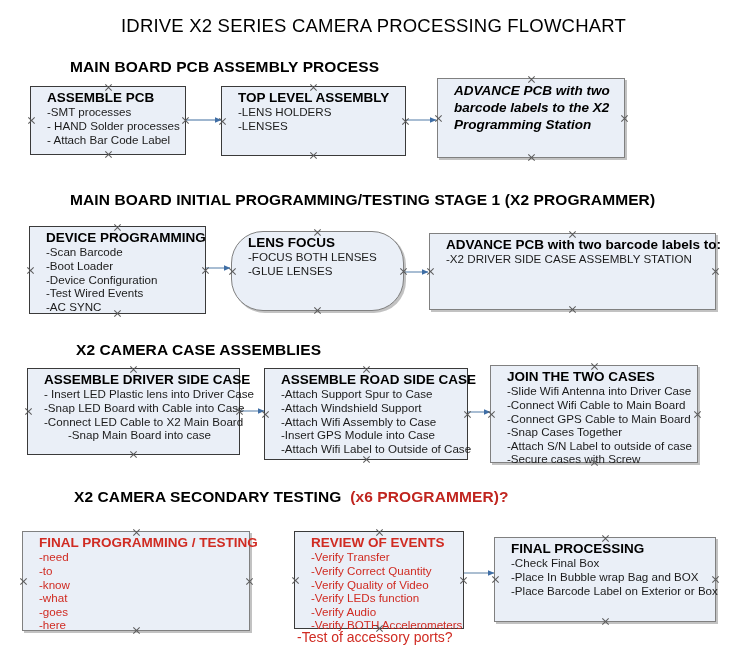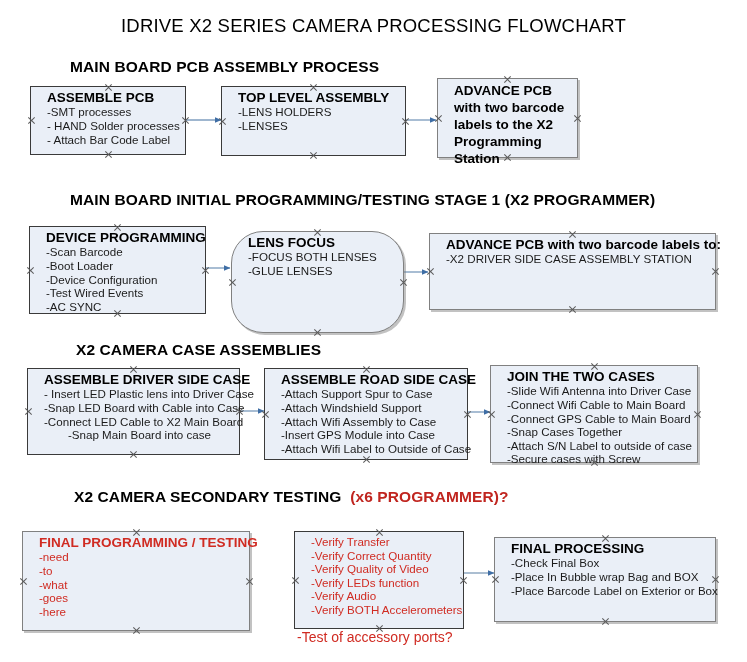--- a/index.html
+++ b/index.html
@@ -162,42 +162,42 @@
 <div class="node" style="left:221px; top:86px; width:185px; height:70px;">
   <div class="n-title">TOP LEVEL ASSEMBLY</div>
   <div class="n-line">-LENS HOLDERS</div>
   <div class="n-line">-LENSES</div>
   <span class="hx" style="left:50%; top:0;"></span>
   <span class="hx" style="left:0; top:50%;"></span>
   <span class="hx" style="left:100%; top:50%;"></span>
   <span class="hx" style="left:50%; top:100%;"></span>
 </div>
 
-<div class="node shadowed" style="left:437px; top:78px; width:141px; height:80px;">
+<div class="node shadowed" style="left:437px; top:78px; width:188px; height:80px;font-style:italic;">
   <div class="n-title multi">ADVANCE PCB with two barcode labels to the  X2 Programming Station</div>
   <span class="hx" style="left:50%; top:0;"></span>
   <span class="hx" style="left:0; top:50%;"></span>
   <span class="hx" style="left:100%; top:50%;"></span>
   <span class="hx" style="left:50%; top:100%;"></span>
 </div>
 
 <div class="node" style="left:29px; top:226px; width:177px; height:88px;">
   <div class="n-title">DEVICE PROGRAMMING</div>
   <div class="n-line">-Scan Barcode</div>
   <div class="n-line">-Boot Loader</div>
   <div class="n-line">-Device Configuration</div>
   <div class="n-line">-Test Wired Events</div>
   <div class="n-line">-AC SYNC</div>
   <span class="hx" style="left:50%; top:0;"></span>
   <span class="hx" style="left:0; top:50%;"></span>
   <span class="hx" style="left:100%; top:50%;"></span>
   <span class="hx" style="left:50%; top:100%;"></span>
 </div>
 
-<div class="node shadowed" style="left:231px; top:231px; width:173px; height:102px;border-radius:32px;">
+<div class="node shadowed" style="left:231px; top:231px; width:173px; height:80px;border-radius:32px;">
   <div class="n-title">LENS FOCUS</div>
   <div class="n-line">-FOCUS BOTH LENSES</div>
   <div class="n-line">-GLUE LENSES</div>
   <span class="hx" style="left:50%; top:0;"></span>
   <span class="hx" style="left:0; top:50%;"></span>
   <span class="hx" style="left:100%; top:50%;"></span>
   <span class="hx" style="left:50%; top:100%;"></span>
 </div>
 
 <div class="node shadowed" style="left:429px; top:233px; width:287px; height:77px;">
@@ -245,30 +245,32 @@
   <span class="hx" style="left:50%; top:0;"></span>
   <span class="hx" style="left:0; top:50%;"></span>
   <span class="hx" style="left:100%; top:50%;"></span>
   <span class="hx" style="left:50%; top:100%;"></span>
 </div>
 
 <div class="node red shadowed" style="left:22px; top:531px; width:228px; height:100px;">
   <div class="n-title t-sm">FINAL PROGRAMMING / TESTING</div>
   <div class="n-line">-need</div>
   <div class="n-line">-to</div>
+  <div class="n-line">-know</div>
   <div class="n-line">-what</div>
   <div class="n-line">-goes</div>
   <div class="n-line">-here</div>
   <span class="hx" style="left:50%; top:0;"></span>
   <span class="hx" style="left:0; top:50%;"></span>
   <span class="hx" style="left:100%; top:50%;"></span>
   <span class="hx" style="left:50%; top:100%;"></span>
 </div>
 
 <div class="node red" style="left:294px; top:531px; width:170px; height:98px;">
+  <div class="n-title t-sm">REVIEW OF EVENTS</div>
   <div class="n-line">-Verify Transfer</div>
   <div class="n-line">-Verify Correct Quantity</div>
   <div class="n-line">-Verify Quality of Video</div>
   <div class="n-line">-Verify LEDs function</div>
   <div class="n-line">-Verify Audio</div>
   <div class="n-line">-Verify BOTH Accelerometers</div>
   <span class="hx" style="left:50%; top:0;"></span>
   <span class="hx" style="left:0; top:50%;"></span>
   <span class="hx" style="left:100%; top:50%;"></span>
   <span class="hx" style="left:50%; top:100%;"></span>

